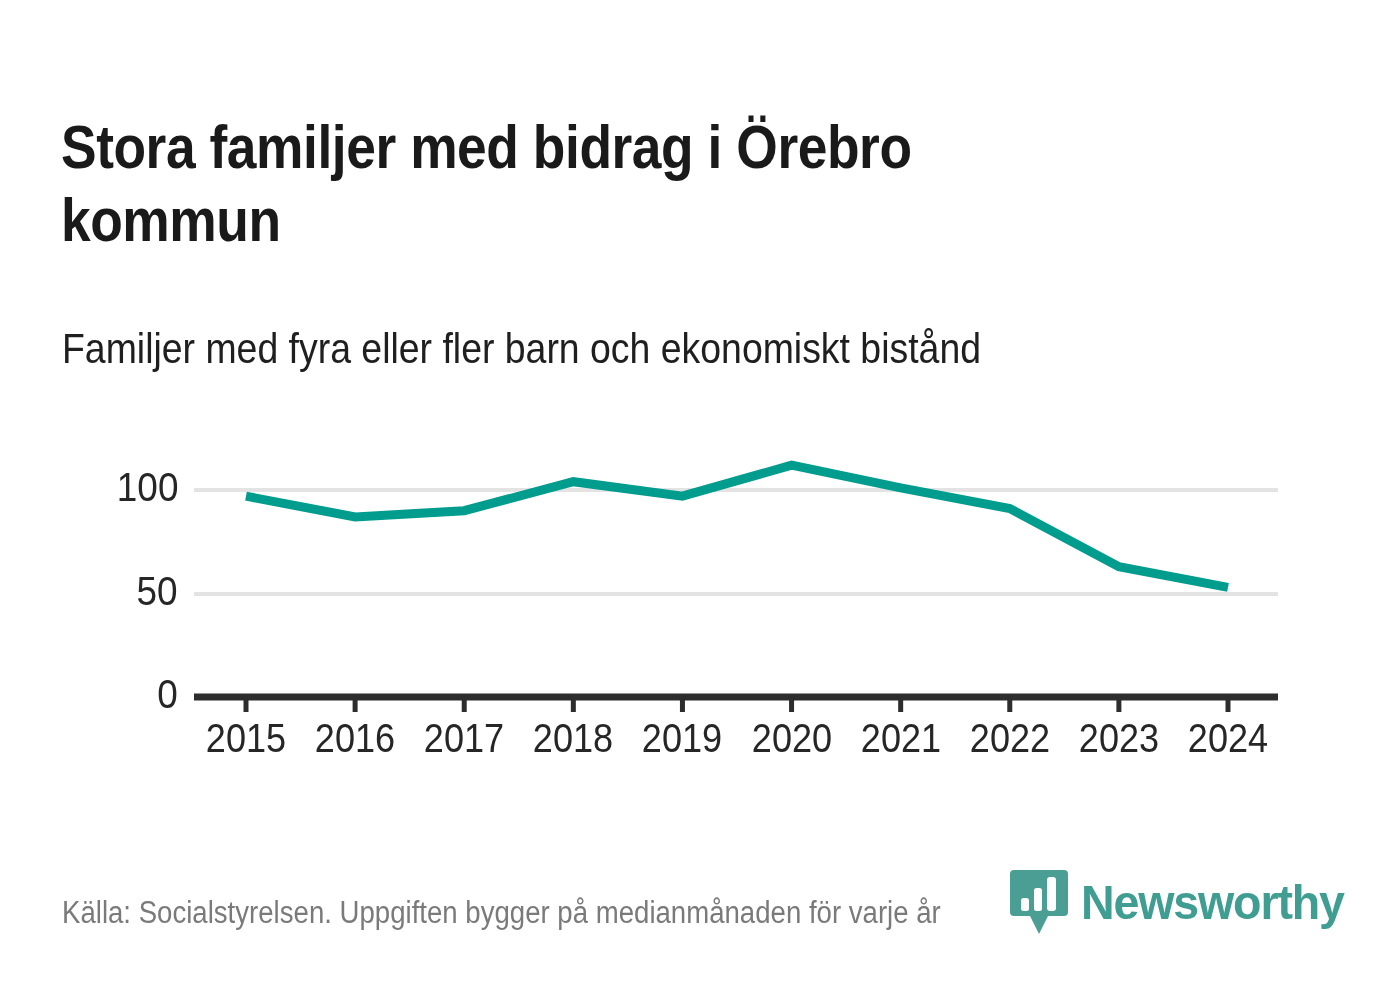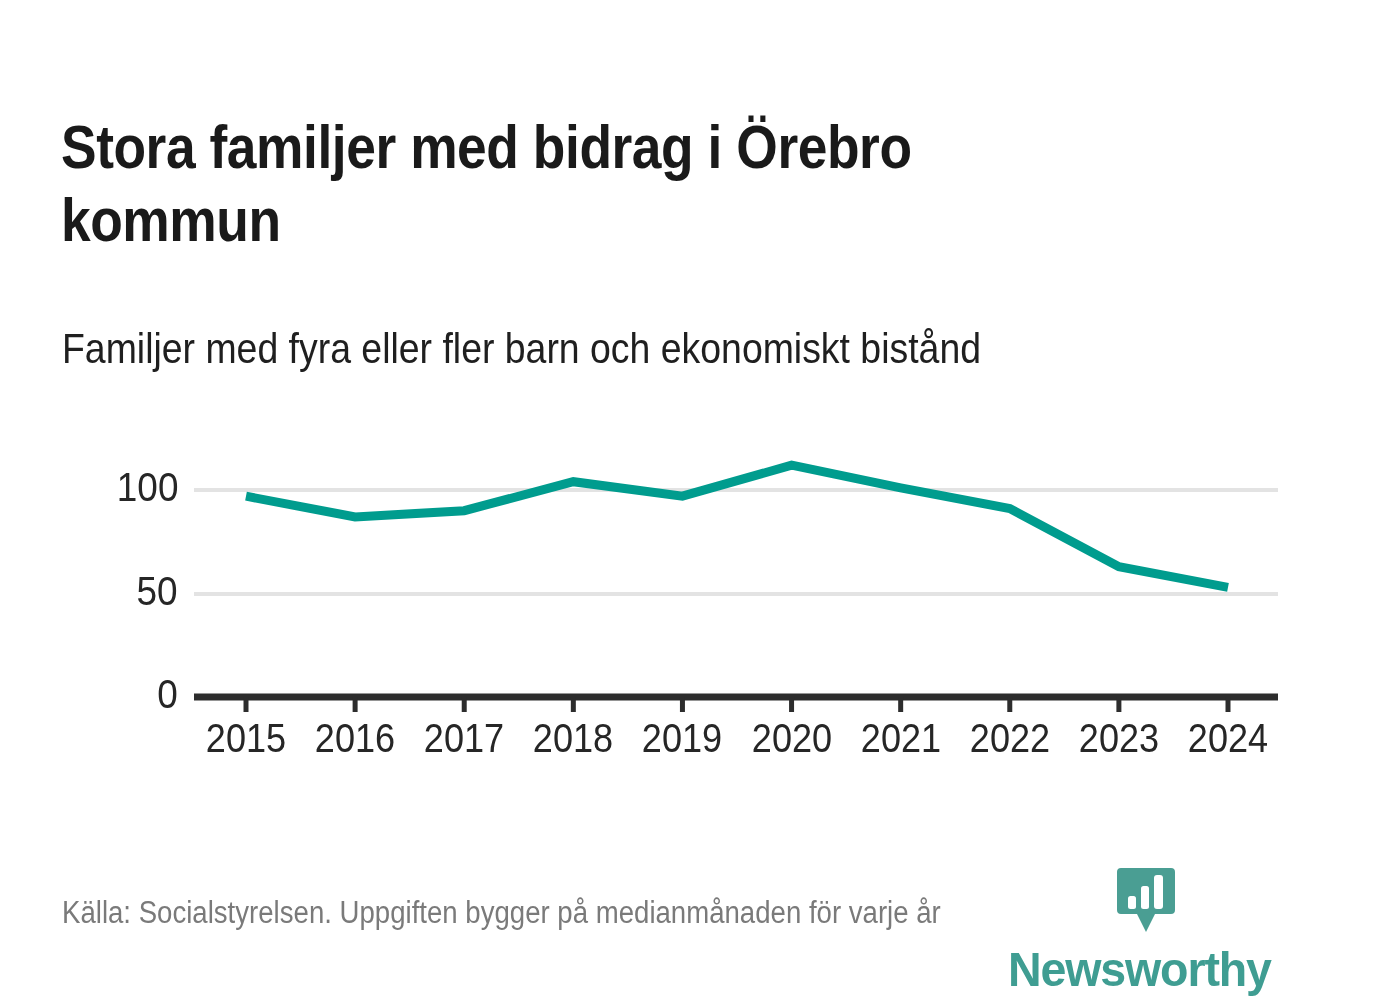--- a/index.html
+++ b/index.html
@@ -101,21 +101,20 @@
   }
 
   .logo {
     position: absolute;
     left: 1008px;
     top: 866px;
     height: 72px;
     display: flex;
     align-items: center;
     gap: 11px;
-    flex-direction: column;
   }
 
   .logo-mark {
     width: 62px;
     height: 68px;
     flex: none;
   }
 
   .logo-word {
     font-family: "Liberation Sans", sans-serif;

